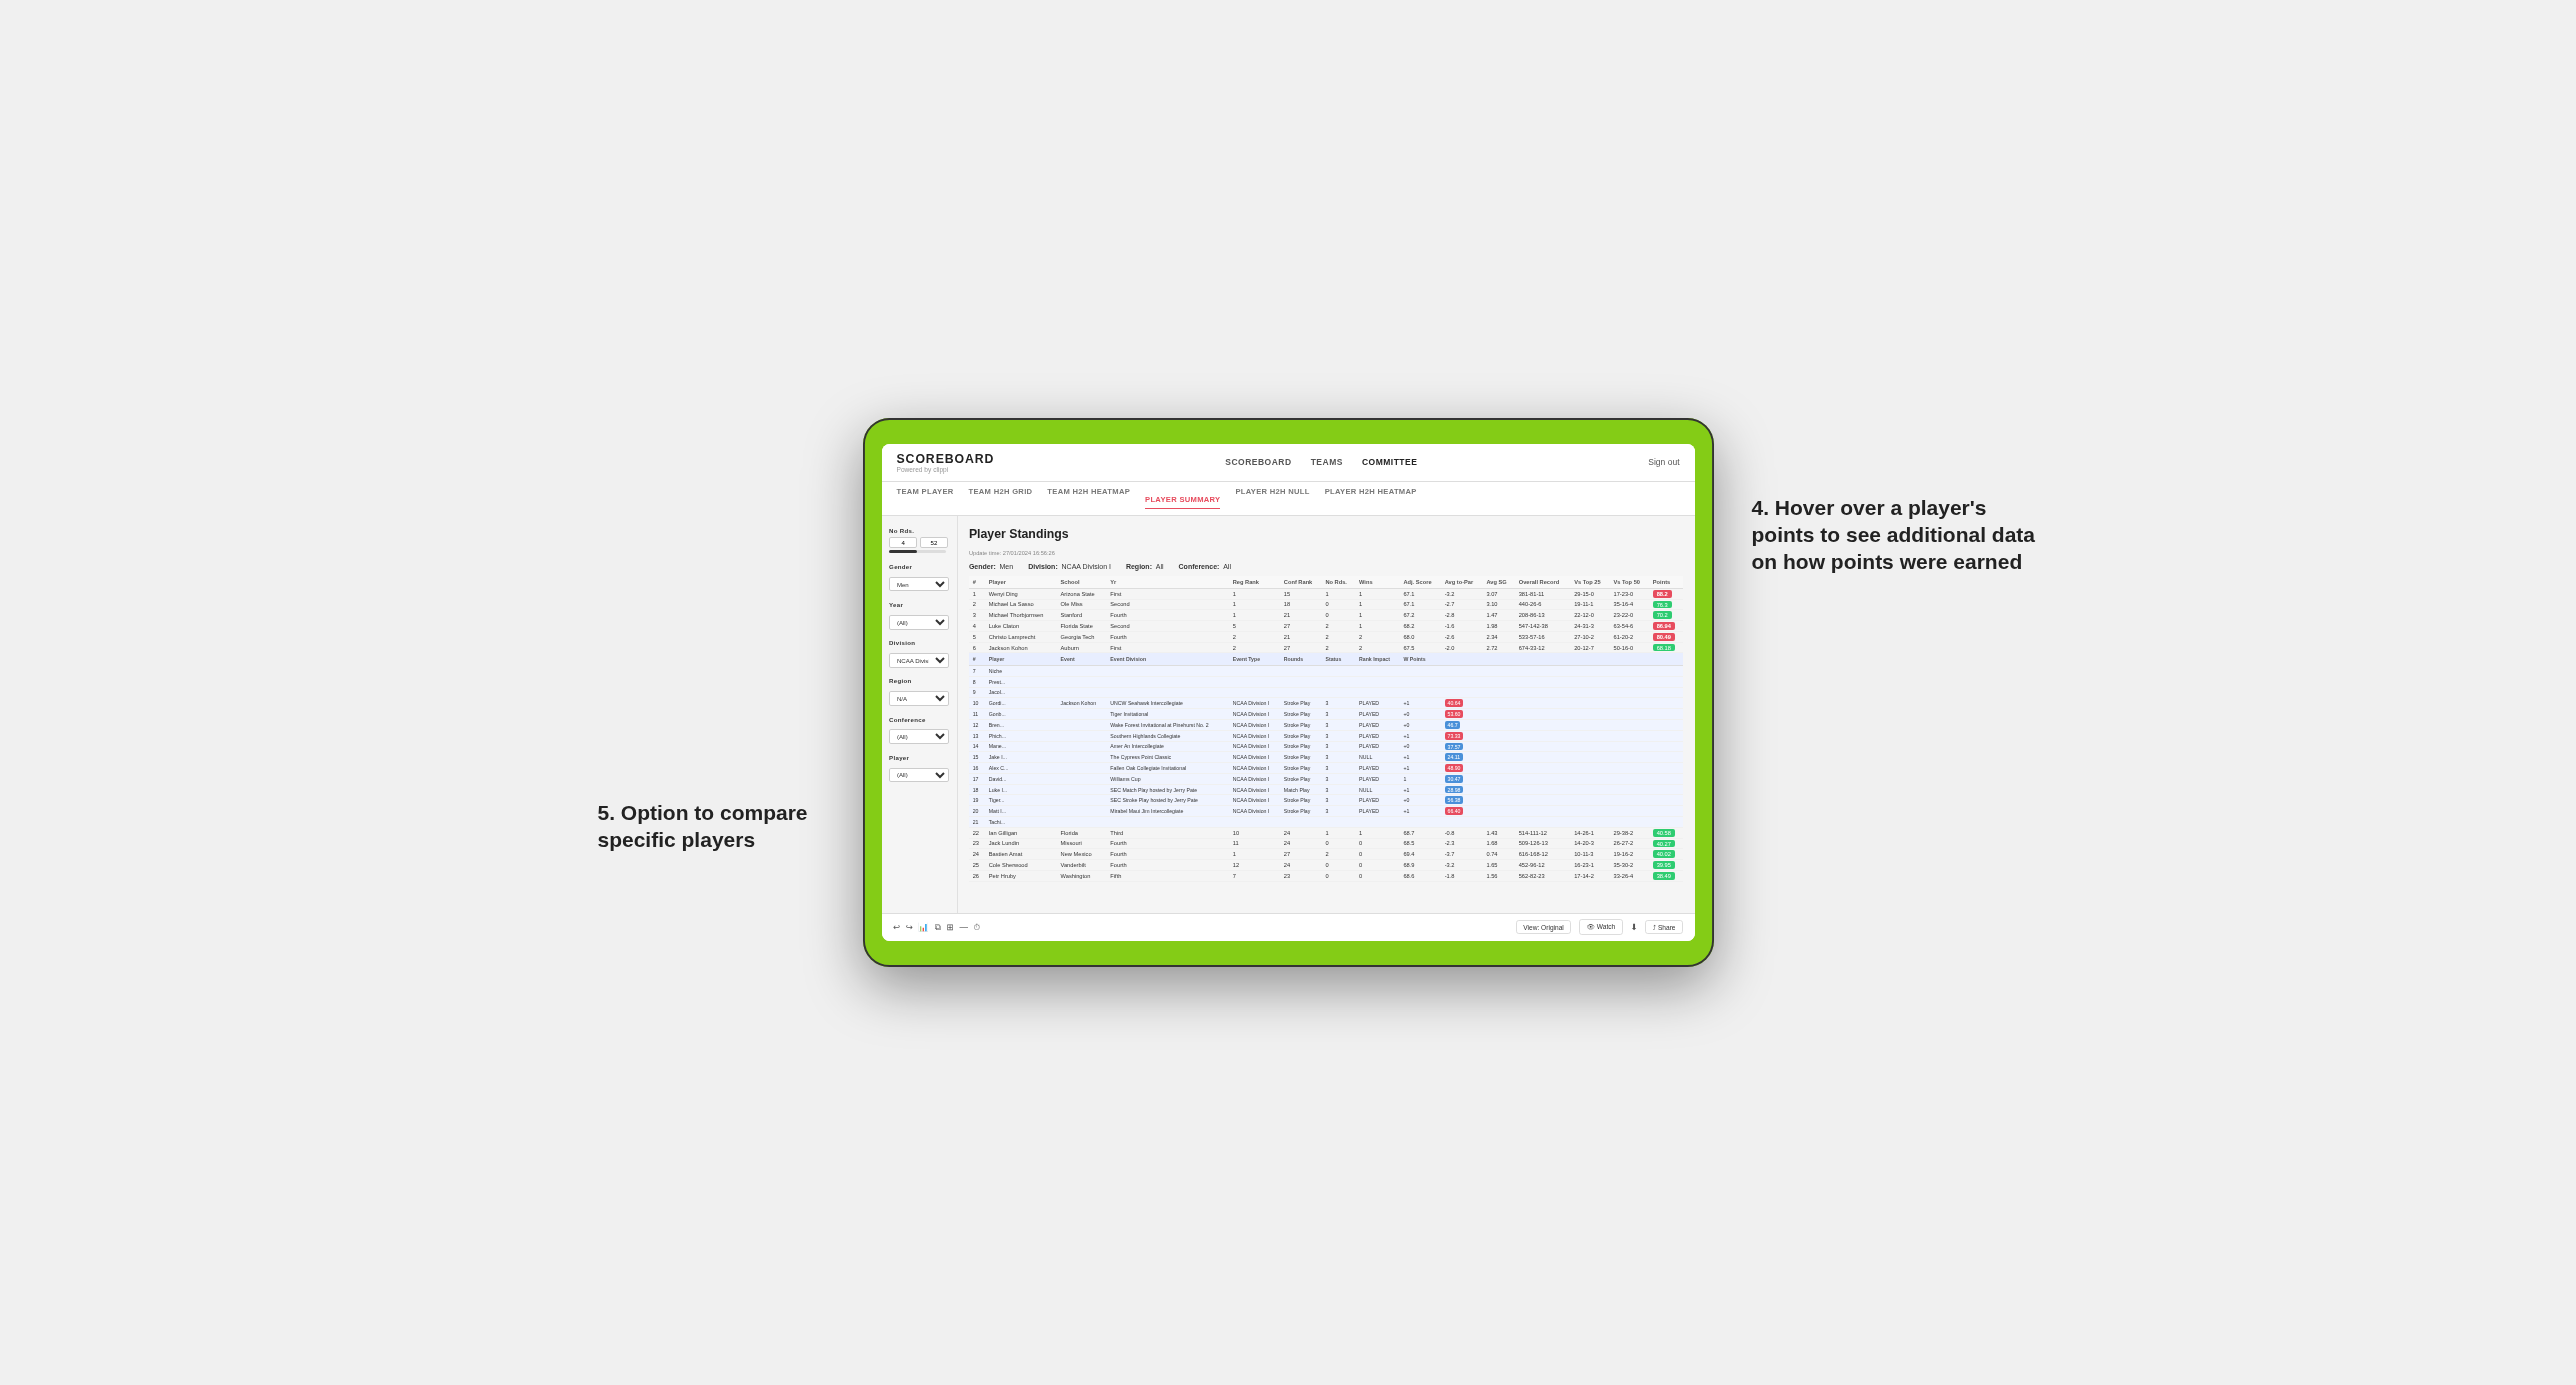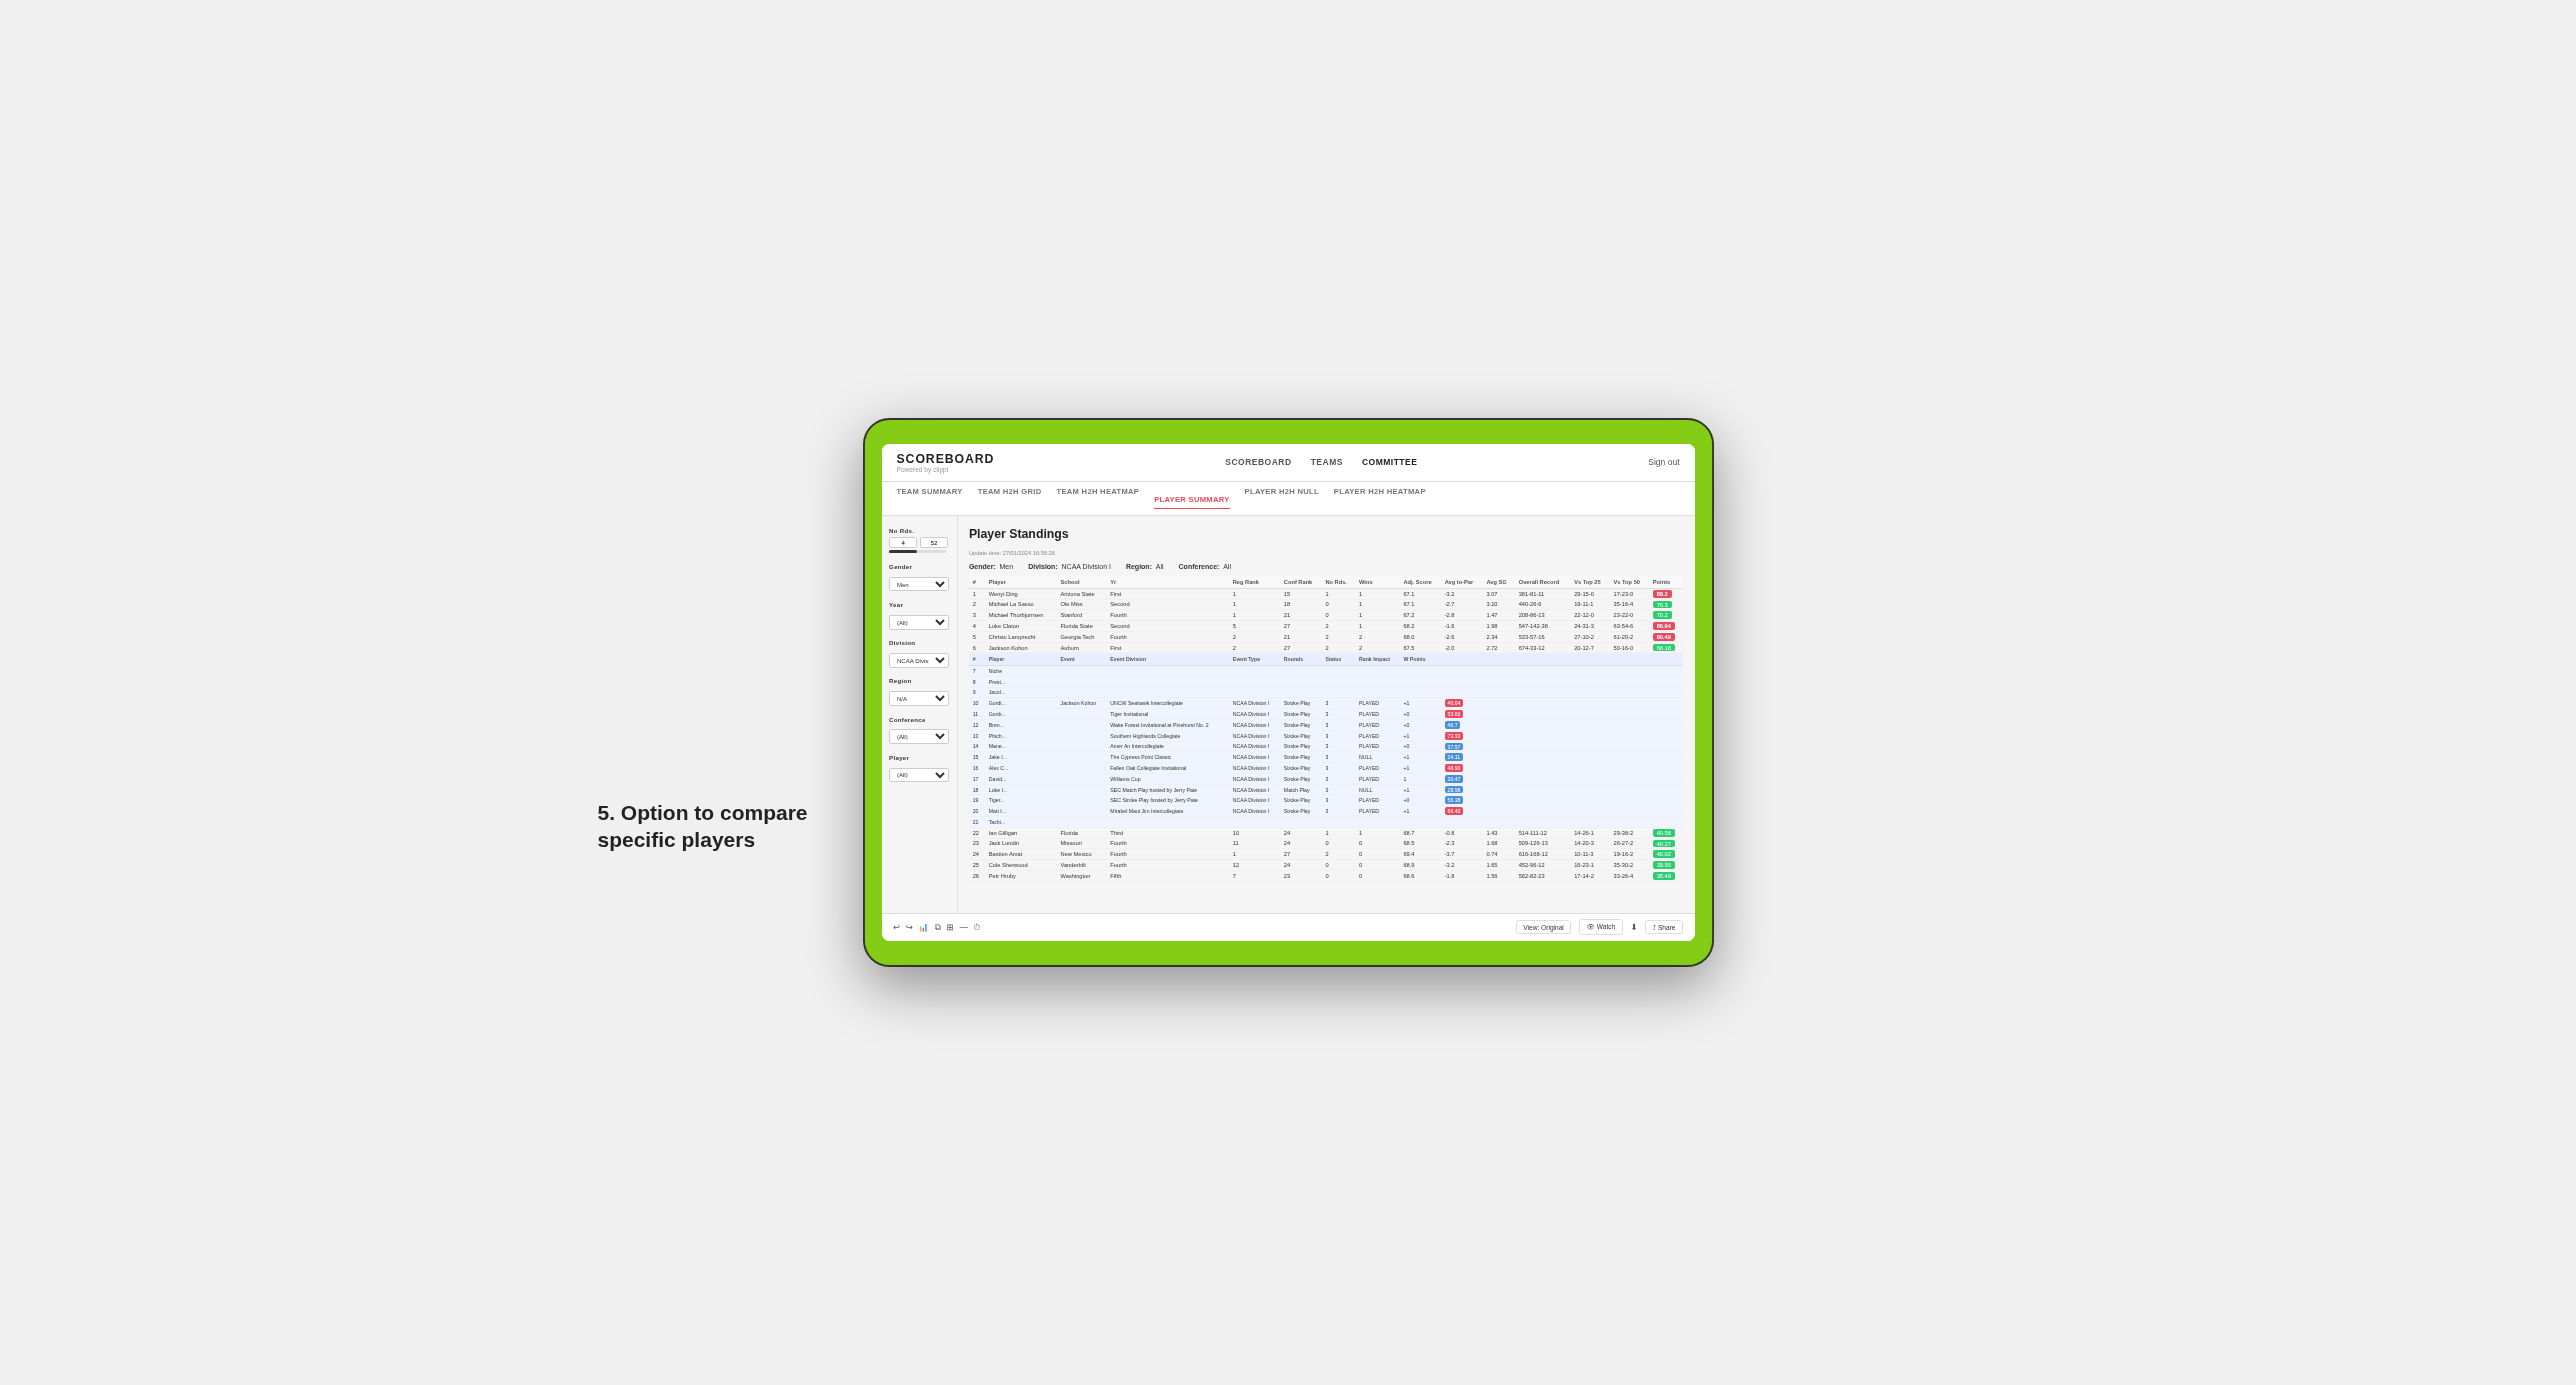--- a/index.html
+++ b/index.html
@@ -360,20 +360,23 @@
   </style>
 </head>
 <body>
 
 <div class="outer-container">
 
   <div class="annotation annotation-left">
     <span>5. Option to compare specific players</span>
   </div>
 
+  <div class="annotation annotation-right">
+    <span>4. Hover over a player's points to see additional data on how points were earned</span>
+  </div>
 
   <svg class="arrow" style="position:absolute; left:78px; bottom:132px; width:189px; height:57px;" viewBox="0 0 200 60">
     <defs>
       <marker id="arrowhead-l" markerWidth="8" markerHeight="6" refX="8" refY="3" orient="auto">
         <polygon points="0 0, 8 3, 0 6" fill="#e74c5e"></polygon>
       </marker>
     </defs>
     <path d="M 5 30 Q 80 30 185 30" stroke="#e74c5e" stroke-width="2.5" fill="none" marker-end="url(#arrowhead-l)"></path>
   </svg>
 
@@ -396,21 +399,21 @@
         </div>
         <div class="nav-links">
           <span class="nav-link">SCOREBOARD</span>
           <span class="nav-link">TEAMS</span>
           <span class="nav-link active">COMMITTEE</span>
         </div>
         <span class="sign-out">Sign out</span>
       </div>
 
       <div class="sub-nav">
-        <span class="sub-nav-link">TEAM SUMMARY</span>
+        <span class="sub-nav-link">TEAM PLAYER</span>
         <span class="sub-nav-link">TEAM H2H GRID</span>
         <span class="sub-nav-link">TEAM H2H HEATMAP</span>
         <span class="sub-nav-link active">PLAYER SUMMARY</span>
         <span class="sub-nav-link">PLAYER H2H NULL</span>
         <span class="sub-nav-link">PLAYER H2H HEATMAP</span>
       </div>
 
       <div class="main-content">
 
         <div class="sidebar">

